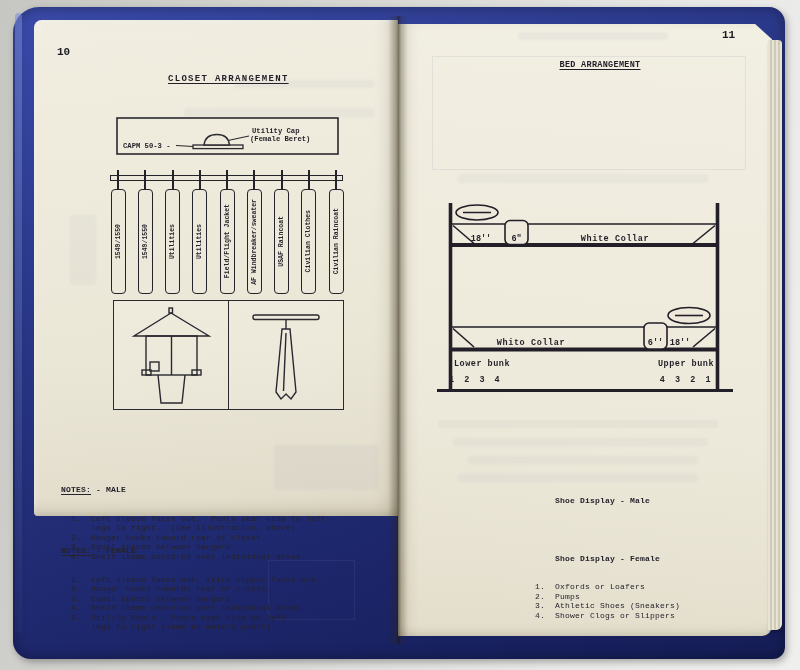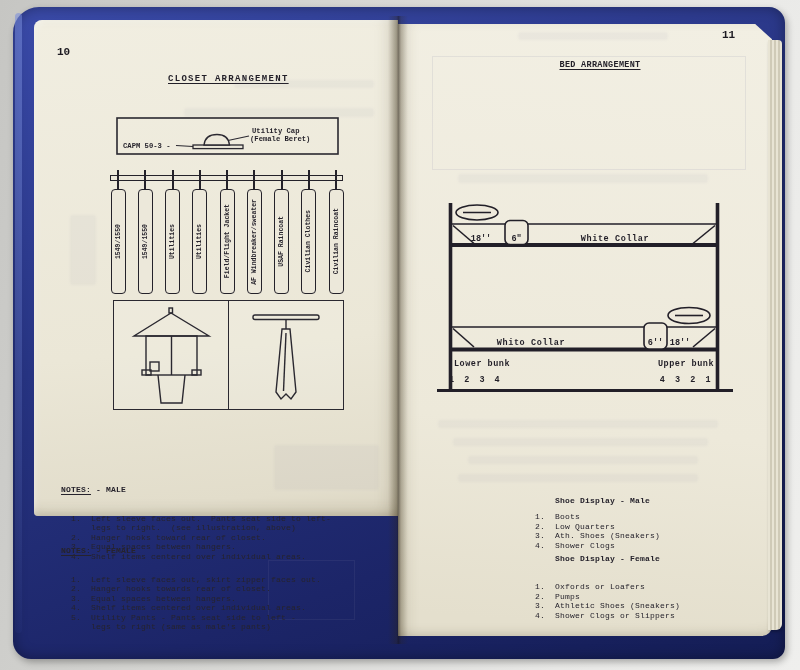--- a/index.html
+++ b/index.html
@@ -228,24 +228,20 @@
         <text x="220.5" y="144.5" text-anchor="middle">6''</text>
         <text x="245" y="144.5" text-anchor="middle">18''</text>
         <text x="19" y="166" letter-spacing="0.5">Lower bunk</text>
         <text x="279" y="166" text-anchor="end" letter-spacing="0.5">Upper bunk</text>
         <text x="14" y="181.5" letter-spacing="2.5">1 2 3 4</text>
         <text x="278" y="181.5" text-anchor="end" letter-spacing="2.5">4 3 2 1</text>
       </g>
     </svg>
 
     <div class="tw bold" style="left:157px;top:472px;">Shoe Display - Male</div>
-    <div class="tw" style="left:137px;top:488px;">1.  Boots
-2.  Low Quarters
-3.  Ath. Shoes (Sneakers)
-4.  Shower Clogs</div>
     <div class="tw bold" style="left:157px;top:530px;">Shoe Display - Female</div>
     <div class="tw" style="left:137px;top:546px;margin-top:12px;">1.  Oxfords or Loafers
 2.  Pumps
 3.  Athletic Shoes (Sneakers)
 4.  Shower Clogs or Slippers</div>
   </div>
 
   <div class="page-edges"></div>
   <div class="spine"></div>
 </div>

